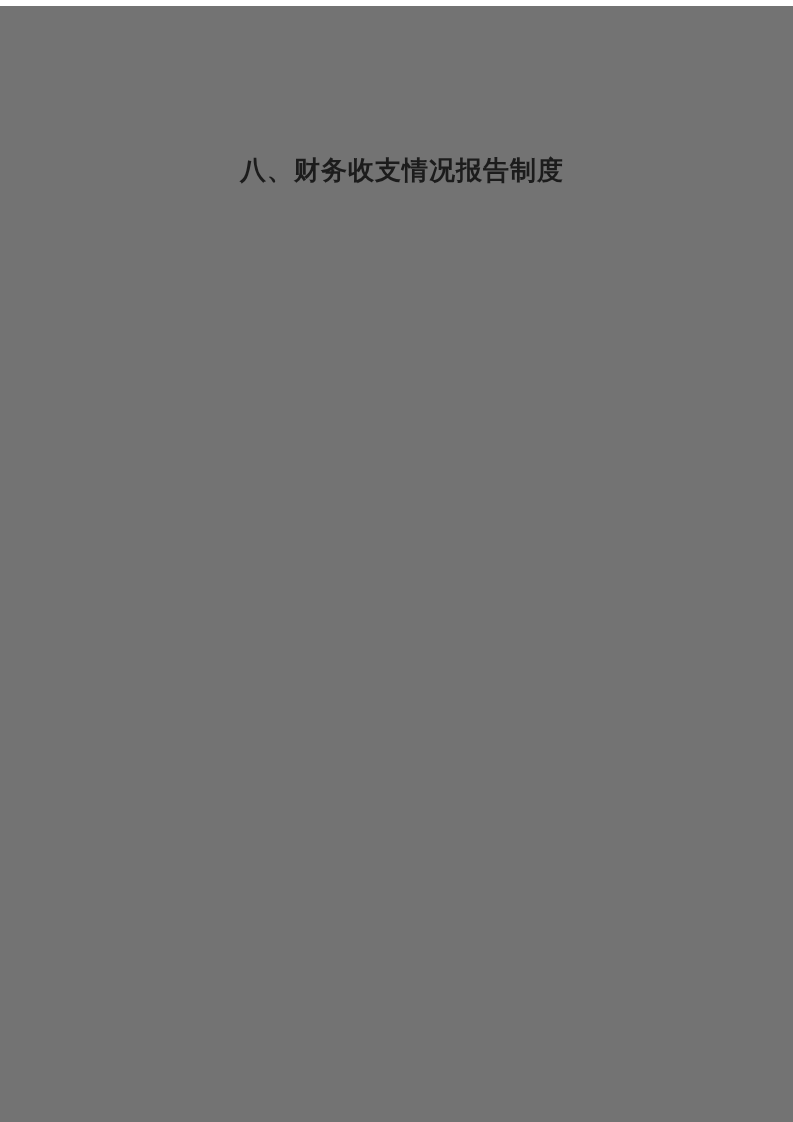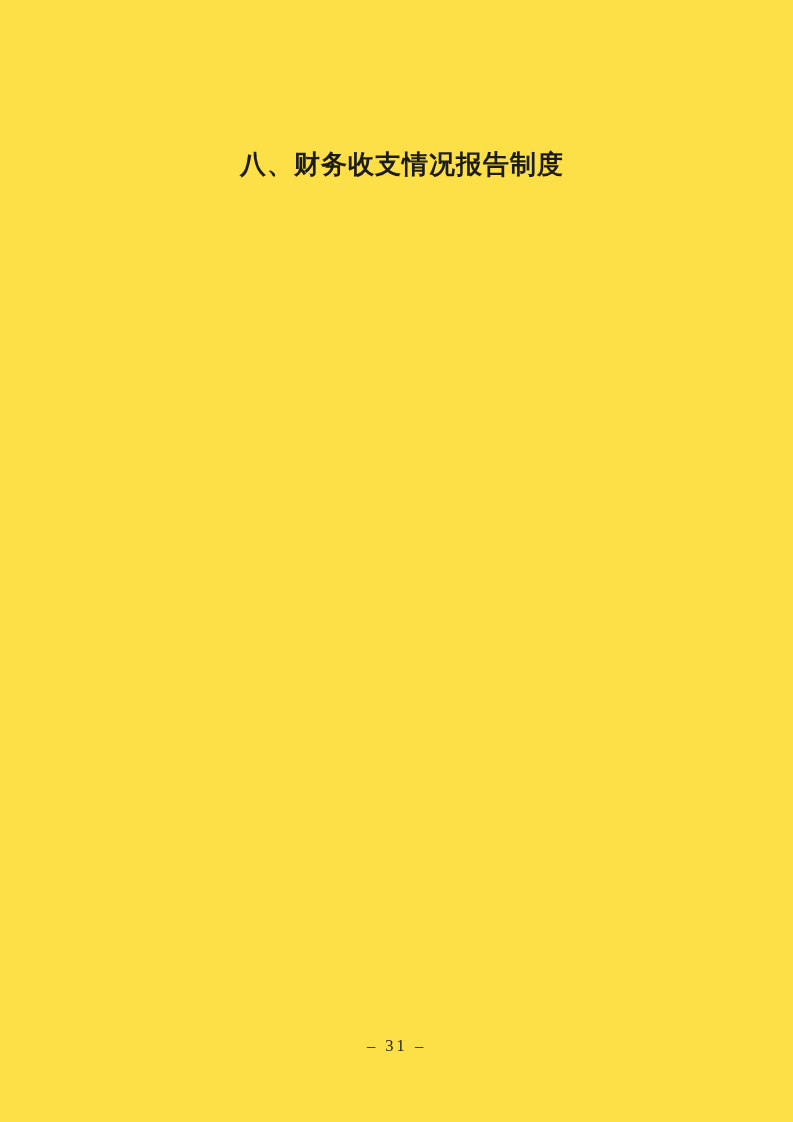--- a/index.html
+++ b/index.html
@@ -10,22 +10,23 @@
     width: 793px;
     height: 1122px;
     background: #ffffff;
     position: relative;
     overflow: hidden;
     font-family: "Liberation Serif", serif;
   }
   .page {
     position: absolute;
     inset: 0;
-    background: #fde047;
+    background: #737373;
     color: #1c1c1c;
+    margin-top: 6px;
   }
   .content {
     position: absolute;
     left: 97px;
     top: 140px;
     width: 610px;
     font-size: 21.5px;
     line-height: 36.5px;
     text-align: justify;
     text-justify: inter-character;
@@ -51,14 +52,13 @@
     color: #222222;
   }
 </style>
 </head>
 <body>
 
 <div class="page">
   <div class="content" id="doc-body">
       <div class="heading">八、财务收支情况报告制度</div>
     </div>
-  <div class="footer">– 31 –</div>
 </div>
 
 </body></html>

